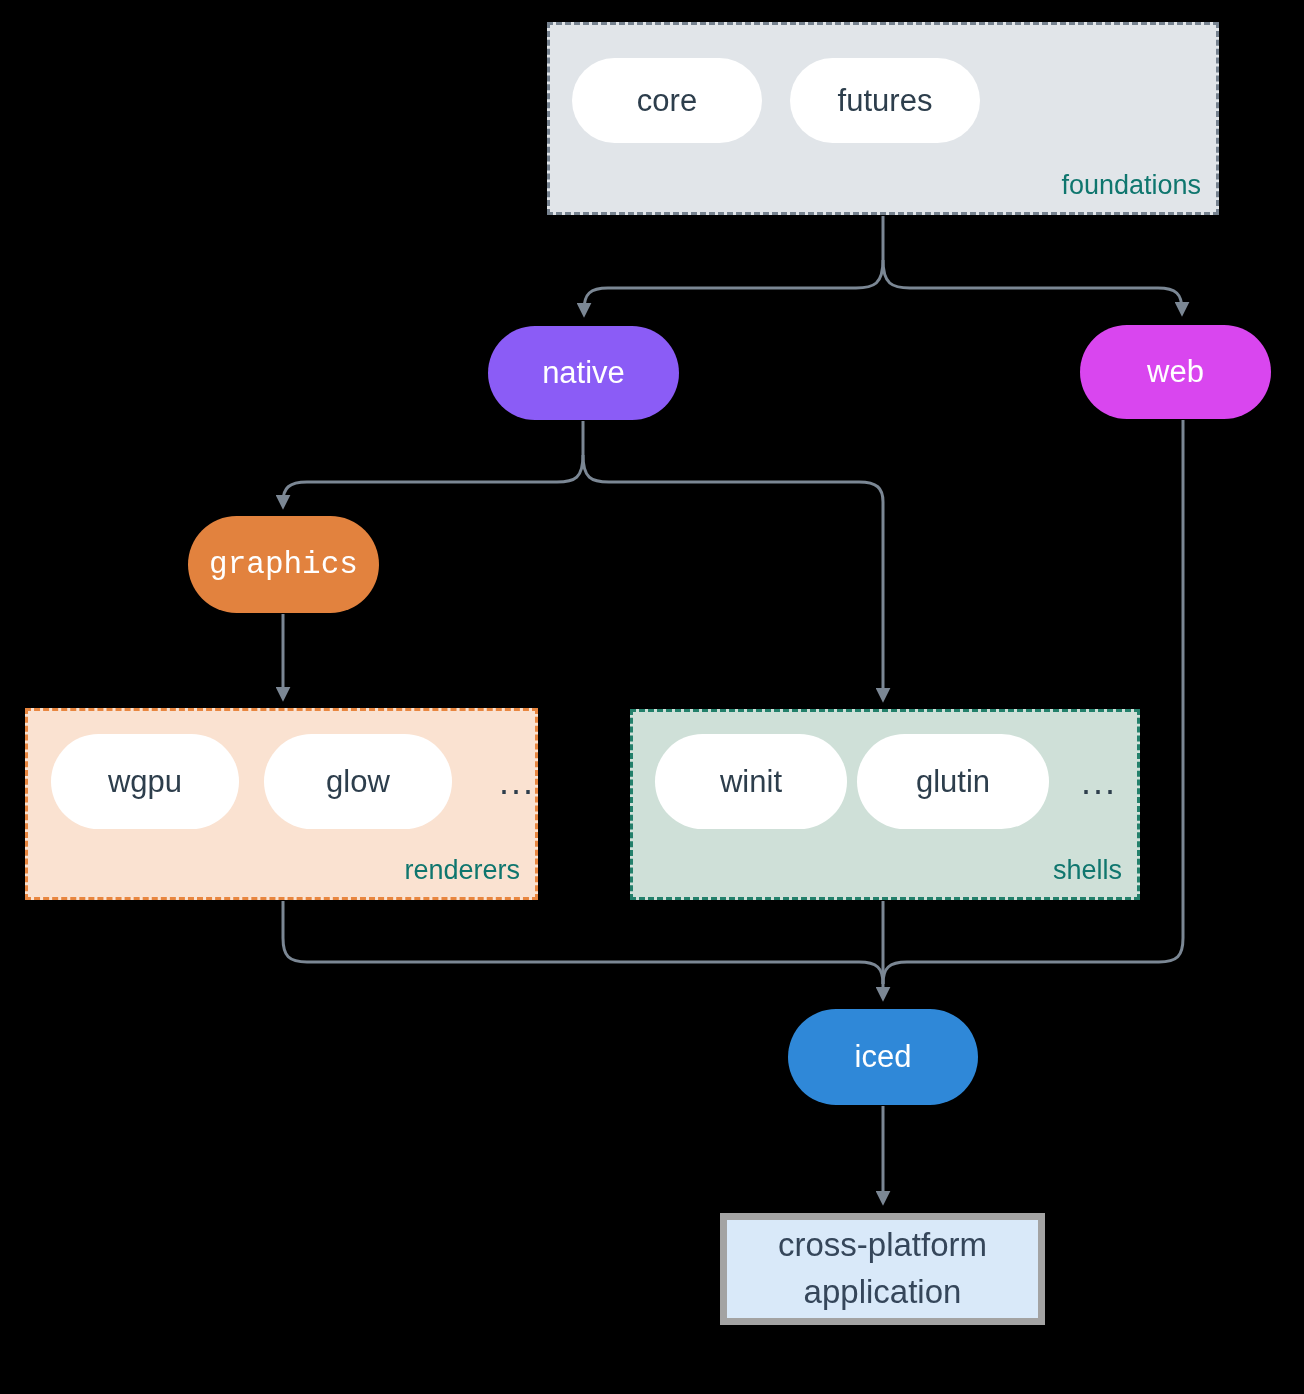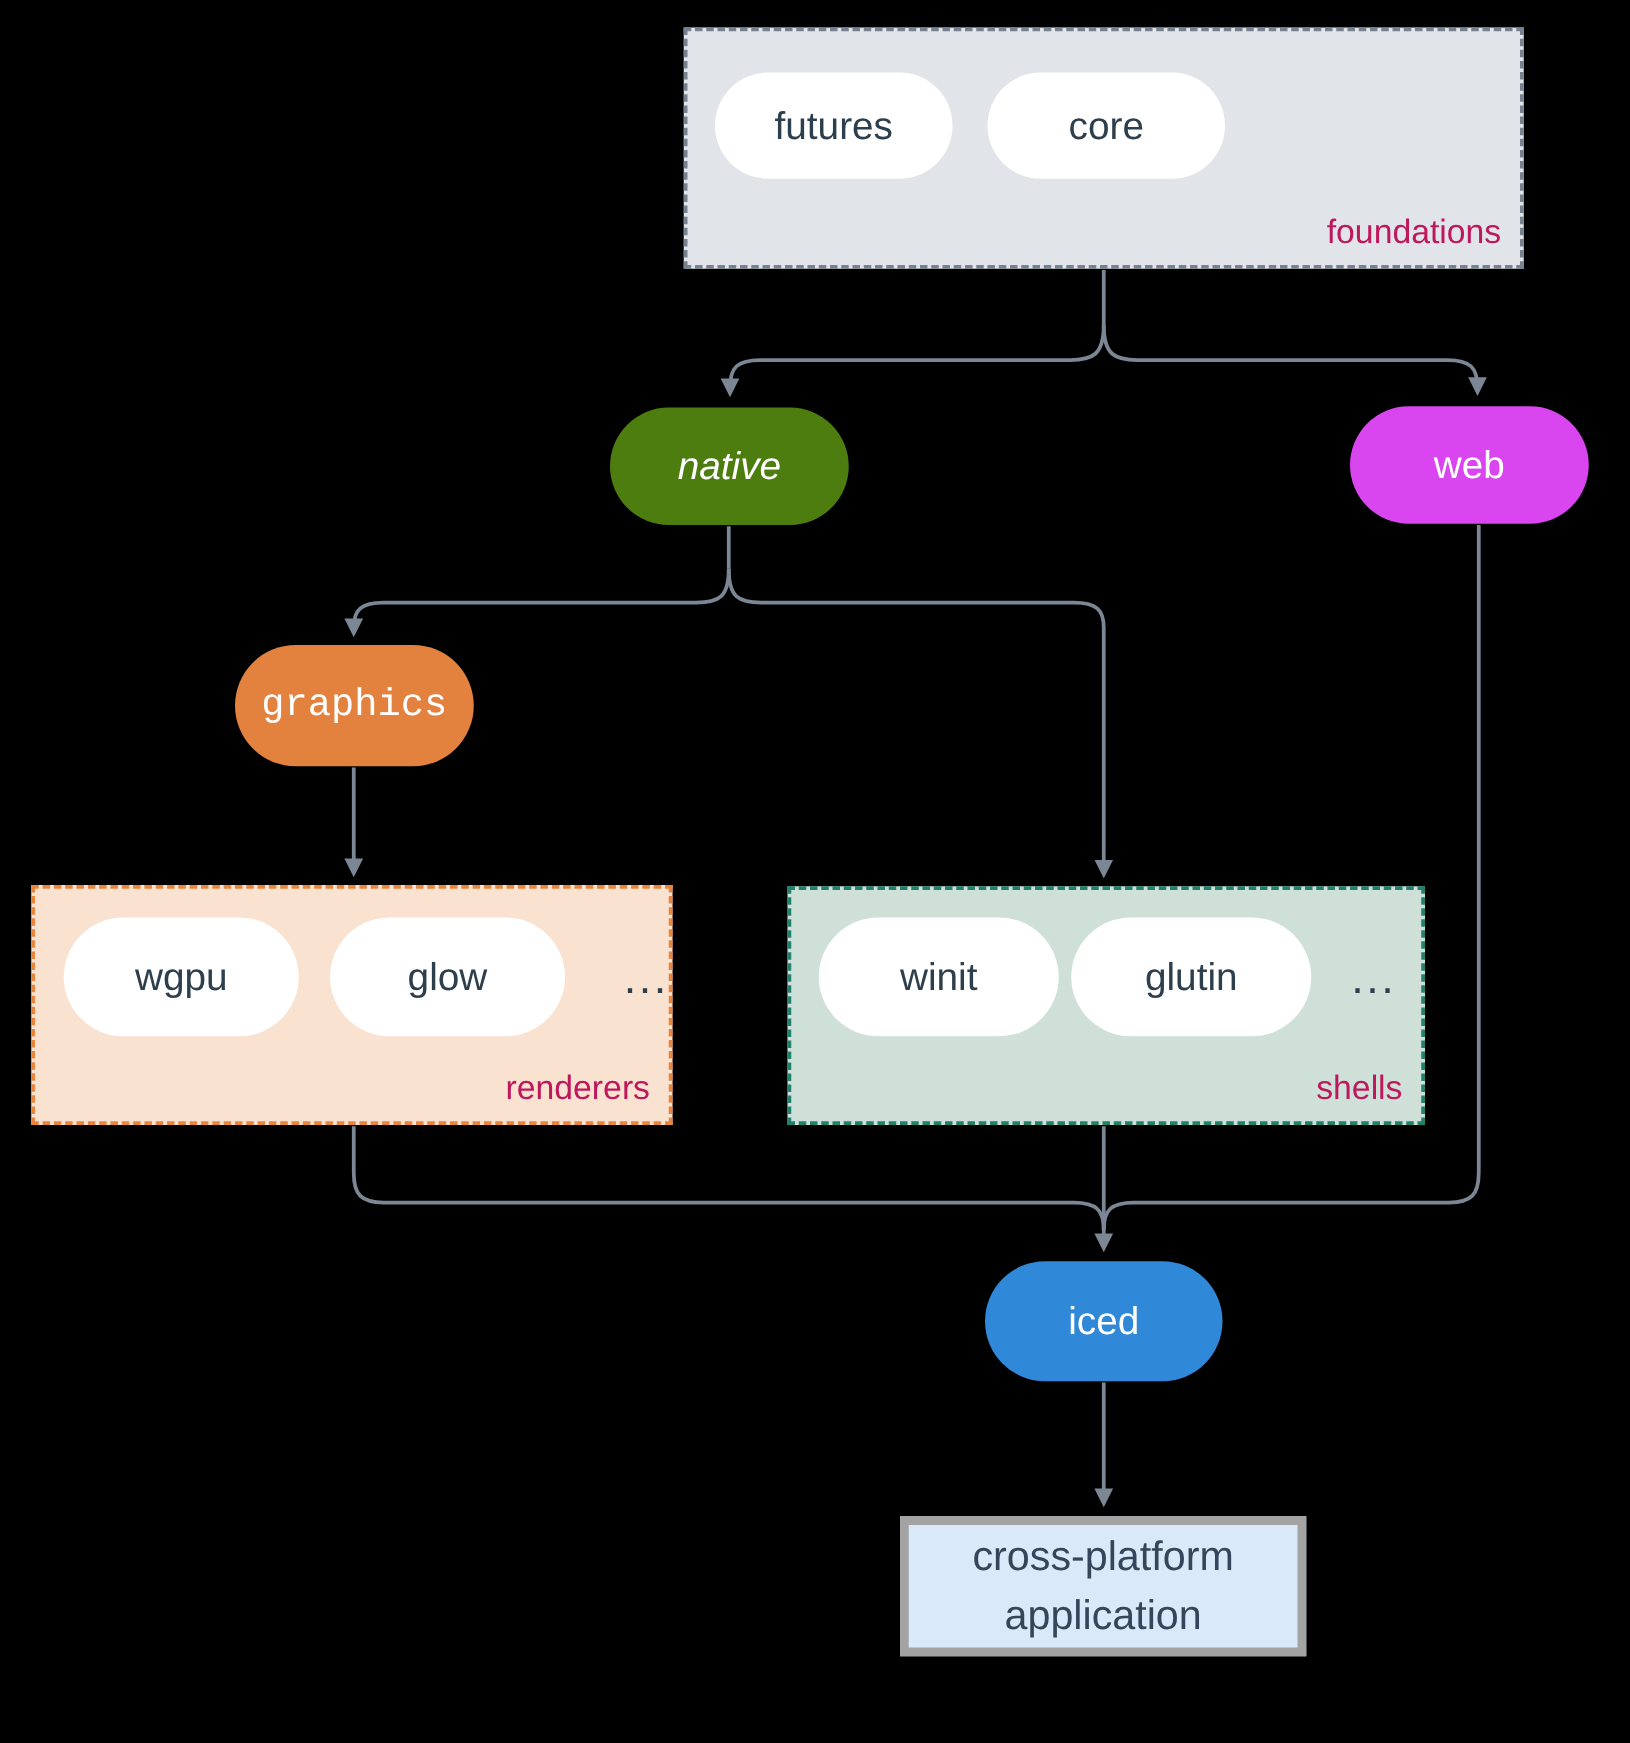--- a/index.html
+++ b/index.html
@@ -17,21 +17,21 @@
     border:3px dashed #76828f;
   }
   .group .pill-row{
     display:flex;
     align-items:center;
   }
   .group-label{
     position:absolute;
     right:15px;bottom:11px;
     font-size:27px;
-    color:#be185d;
+    color:#0f766e;
   }
 
   .pill{
     display:flex;align-items:center;justify-content:center;
     border-radius:999px;
     font-size:31px;
     color:#2d3e4c;
     background:#fff;
   }
   .pill.small{width:190px;height:85px;}
@@ -54,21 +54,21 @@
 
   #group-foundations{left:547px;top:22px;width:672px;height:193px;background:#e1e5e9;border-color:#76828f;}
   #group-foundations .pill-row{padding:33px 0 0 22px;gap:28px;}
 
   #group-renderers{left:25px;top:708px;width:513px;height:192px;background:#fae2d1;border-color:#e8863f;}
   #group-renderers .pill-row{padding:23px 0 0 23px;gap:25px;}
 
   #group-shells{left:630px;top:709px;width:510px;height:191px;background:#cfe0d8;border-color:#23806b;}
   #group-shells .pill-row{padding:22px 0 0 22px;gap:10px;}
 
-  #node-native{left:488px;top:326px;width:191px;height:94px;background:#4d7c0f;font-style:italic;}
+  #node-native{left:488px;top:326px;width:191px;height:94px;background:#8b5cf6;}
   #node-web{left:1080px;top:325px;width:191px;height:94px;background:#d946ef;}
   #node-graphics{left:188px;top:516px;width:191px;height:97px;background:#e2823e;font-family:Liberation Mono, monospace;}
   #node-iced{left:788px;top:1009px;width:190px;height:96px;background:#2f88d8;}
 
   #node-application{
     position:absolute;
     left:720px;top:1213px;width:325px;height:112px;
     box-sizing:border-box;
     background:#d9e9f9;
     border:7px solid #a3a3a3;
@@ -98,22 +98,22 @@
     <path marker-end="url(#arrow)" d="M283 614 V698"></path>
     <path d="M1183 420 V938 C1183 956 1177 962 1159 962 H907 C889 962 883 968 883 984"></path>
     <path d="M283 901 V938 C283 956 289 962 307 962 H859 C877 962 883 968 883 984"></path>
     <path marker-end="url(#arrow)" d="M883 901 V998"></path>
     <path marker-end="url(#arrow)" d="M883 1106 V1202"></path>
   </g>
 </svg>
 
 <div class="group" id="group-foundations">
   <div class="pill-row">
+    <div class="pill small">core</div>
     <div class="pill small">futures</div>
-    <div class="pill small">core</div>
   </div>
   <div class="group-label">foundations</div>
 </div>
 
 <div class="node-pill" id="node-native">native</div>
 
 <div class="node-pill" id="node-web">web</div>
 
 <div class="node-pill" id="node-graphics">graphics</div>
 

